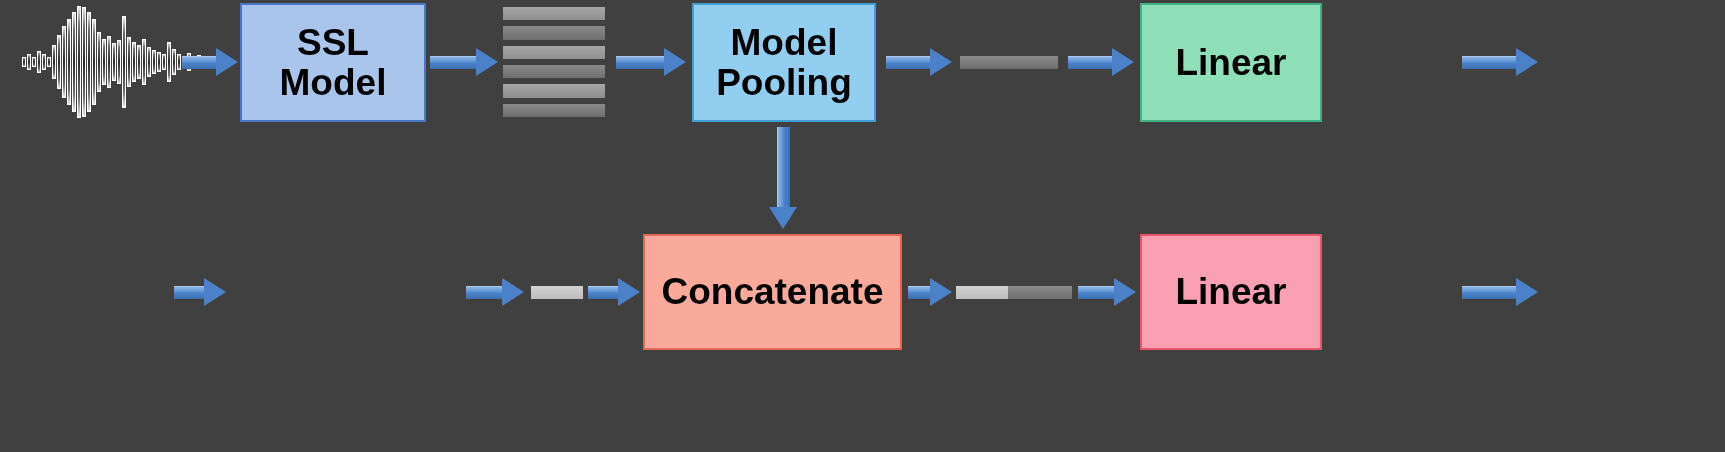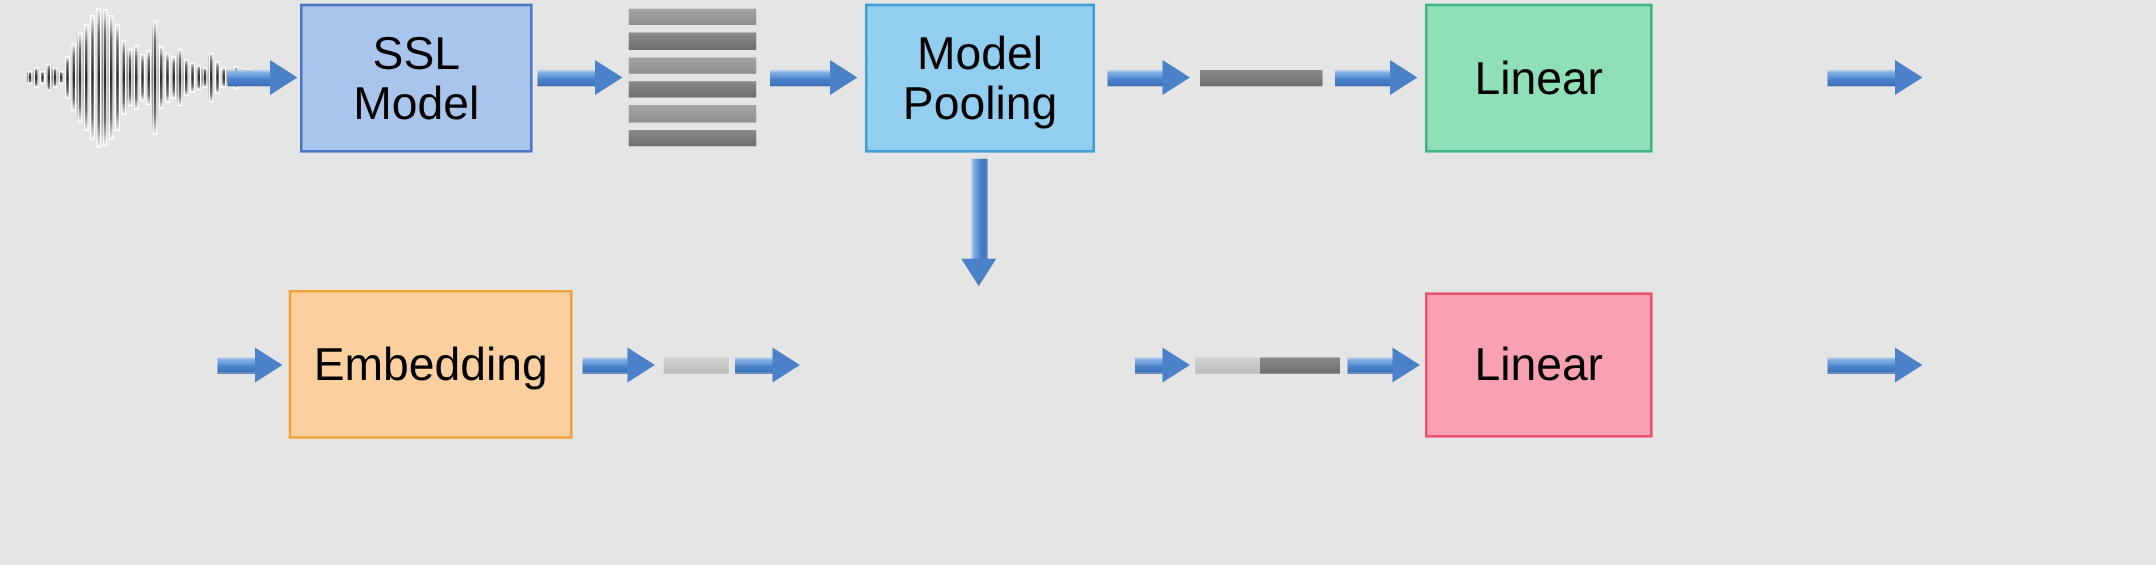--- a/index.html
+++ b/index.html
@@ -65,21 +65,21 @@
   .waveform .wbar{
     width:4px;
     background:linear-gradient(to bottom,#f2f2f2 0%,#6e6e6e 18%,#2b2b2b 50%,#6e6e6e 82%,#f2f2f2 100%);
     box-shadow:0 0 0 1px #ffffff inset;
     flex:0 0 auto;
   }
 </style>
 </head>
 <body>
 
-<div id="canvas" style="background: #e5e5e5;">
+<div id="canvas" style="background: #404040; font-weight: bold;">
 
 <div class="waveform" style="left: 48px; top: 6px; width: 132px; height: 112px;">
       <div class="wbar" style="height: 10px;"></div>
       <div class="wbar" style="height: 16px;"></div>
       <div class="wbar" style="height: 10px;"></div>
       <div class="wbar" style="height: 22px;"></div>
       <div class="wbar" style="height: 16px;"></div>
       <div class="wbar" style="height: 10px;"></div>
       <div class="wbar" style="height: 34px;"></div>
       <div class="wbar" style="height: 54px;"></div>
@@ -177,15 +177,15 @@
     </div>
     <div class="arrow-v" style="left: 783px; top: 127px; height: 102px;">
       <div class="shaft" style="height: 82px;"></div>
       <div class="head"></div>
     </div>
     <div class="node" style="left: 240px; top: 3px; width: 186px; height: 119px; background: rgb(170, 197, 236); border: 2px solid rgb(74, 118, 196);"><span class="node-label" style="font-size: 37px;">SSL
 Model</span></div>
     <div class="node" style="left: 692px; top: 3px; width: 184px; height: 119px; background: rgb(146, 206, 240); border: 2px solid rgb(63, 158, 212);"><span class="node-label" style="font-size: 37px;">Model
 Pooling</span></div>
     <div class="node" style="left: 1140px; top: 3px; width: 182px; height: 119px; background: rgb(143, 224, 184); border: 2px solid rgb(63, 179, 131);"><span class="node-label" style="font-size: 37px;">Linear</span></div>
-    <div class="node" style="left: 231px; top: 232px; width: 227px; height: 119px; background: rgb(252, 208, 158); border: 2px solid rgb(240, 164, 60);"><span class="node-label" style="font-size: 37px;">Embedding</span></div>
+    <div class="node" style="left: 643px; top: 234px; width: 259px; height: 116px; background: rgb(249, 170, 155); border: 2px solid rgb(232, 100, 90);"><span class="node-label" style="font-size: 37px;">Concatenate</span></div>
     <div class="node" style="left: 1140px; top: 234px; width: 182px; height: 116px; background: rgb(249, 160, 178); border: 2px solid rgb(232, 84, 111);"><span class="node-label" style="font-size: 37px;">Linear</span></div>
   </div>
 
 </body></html>

